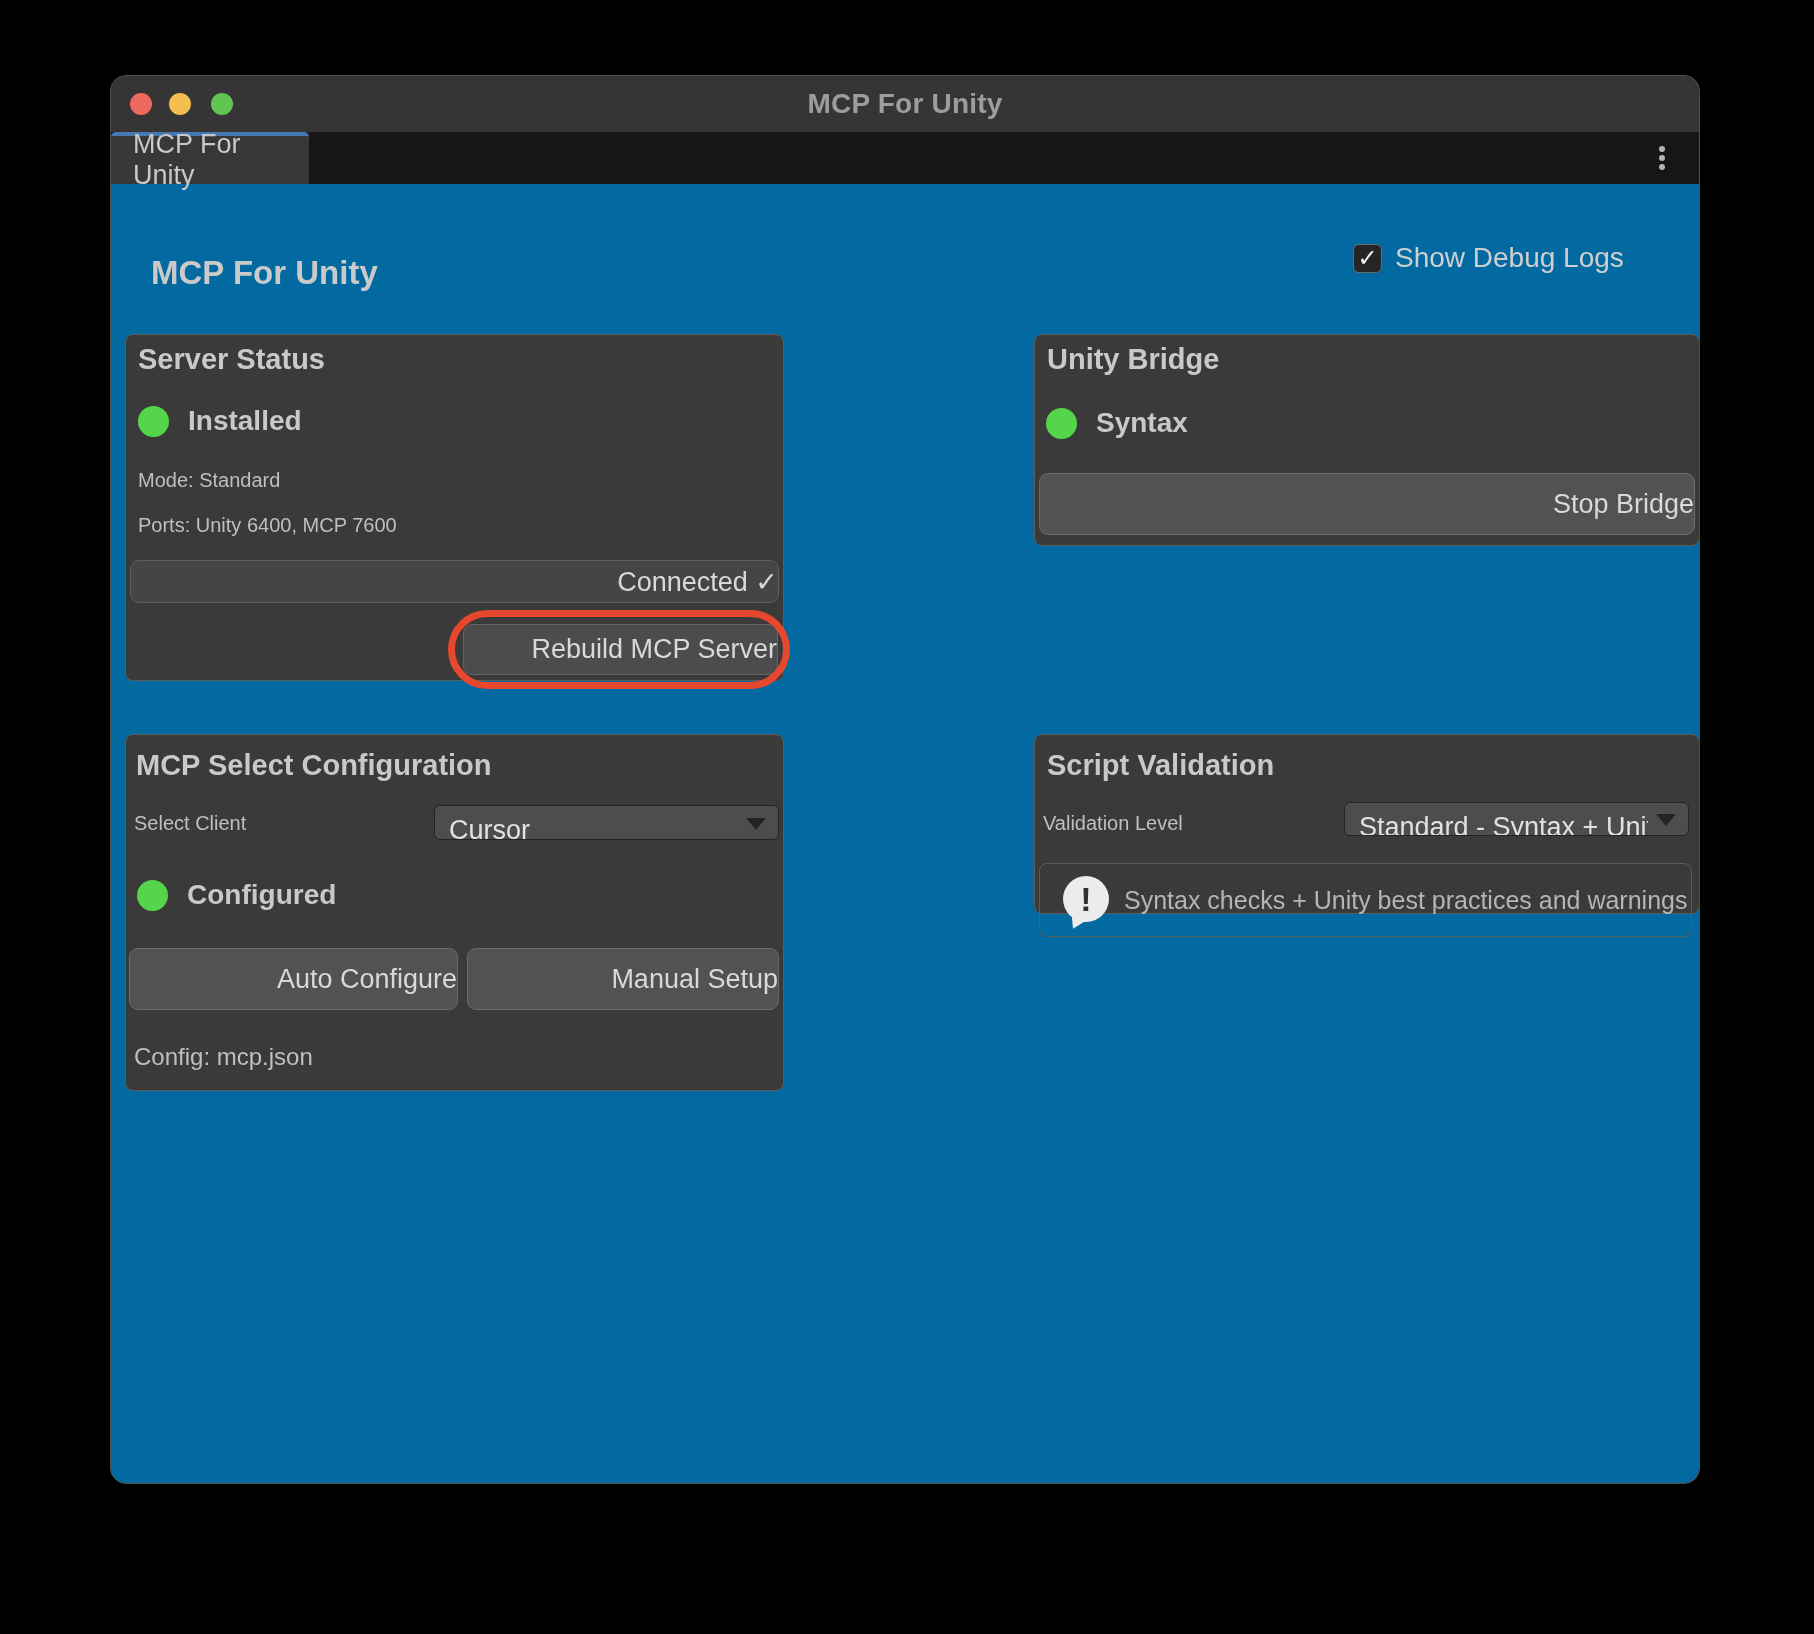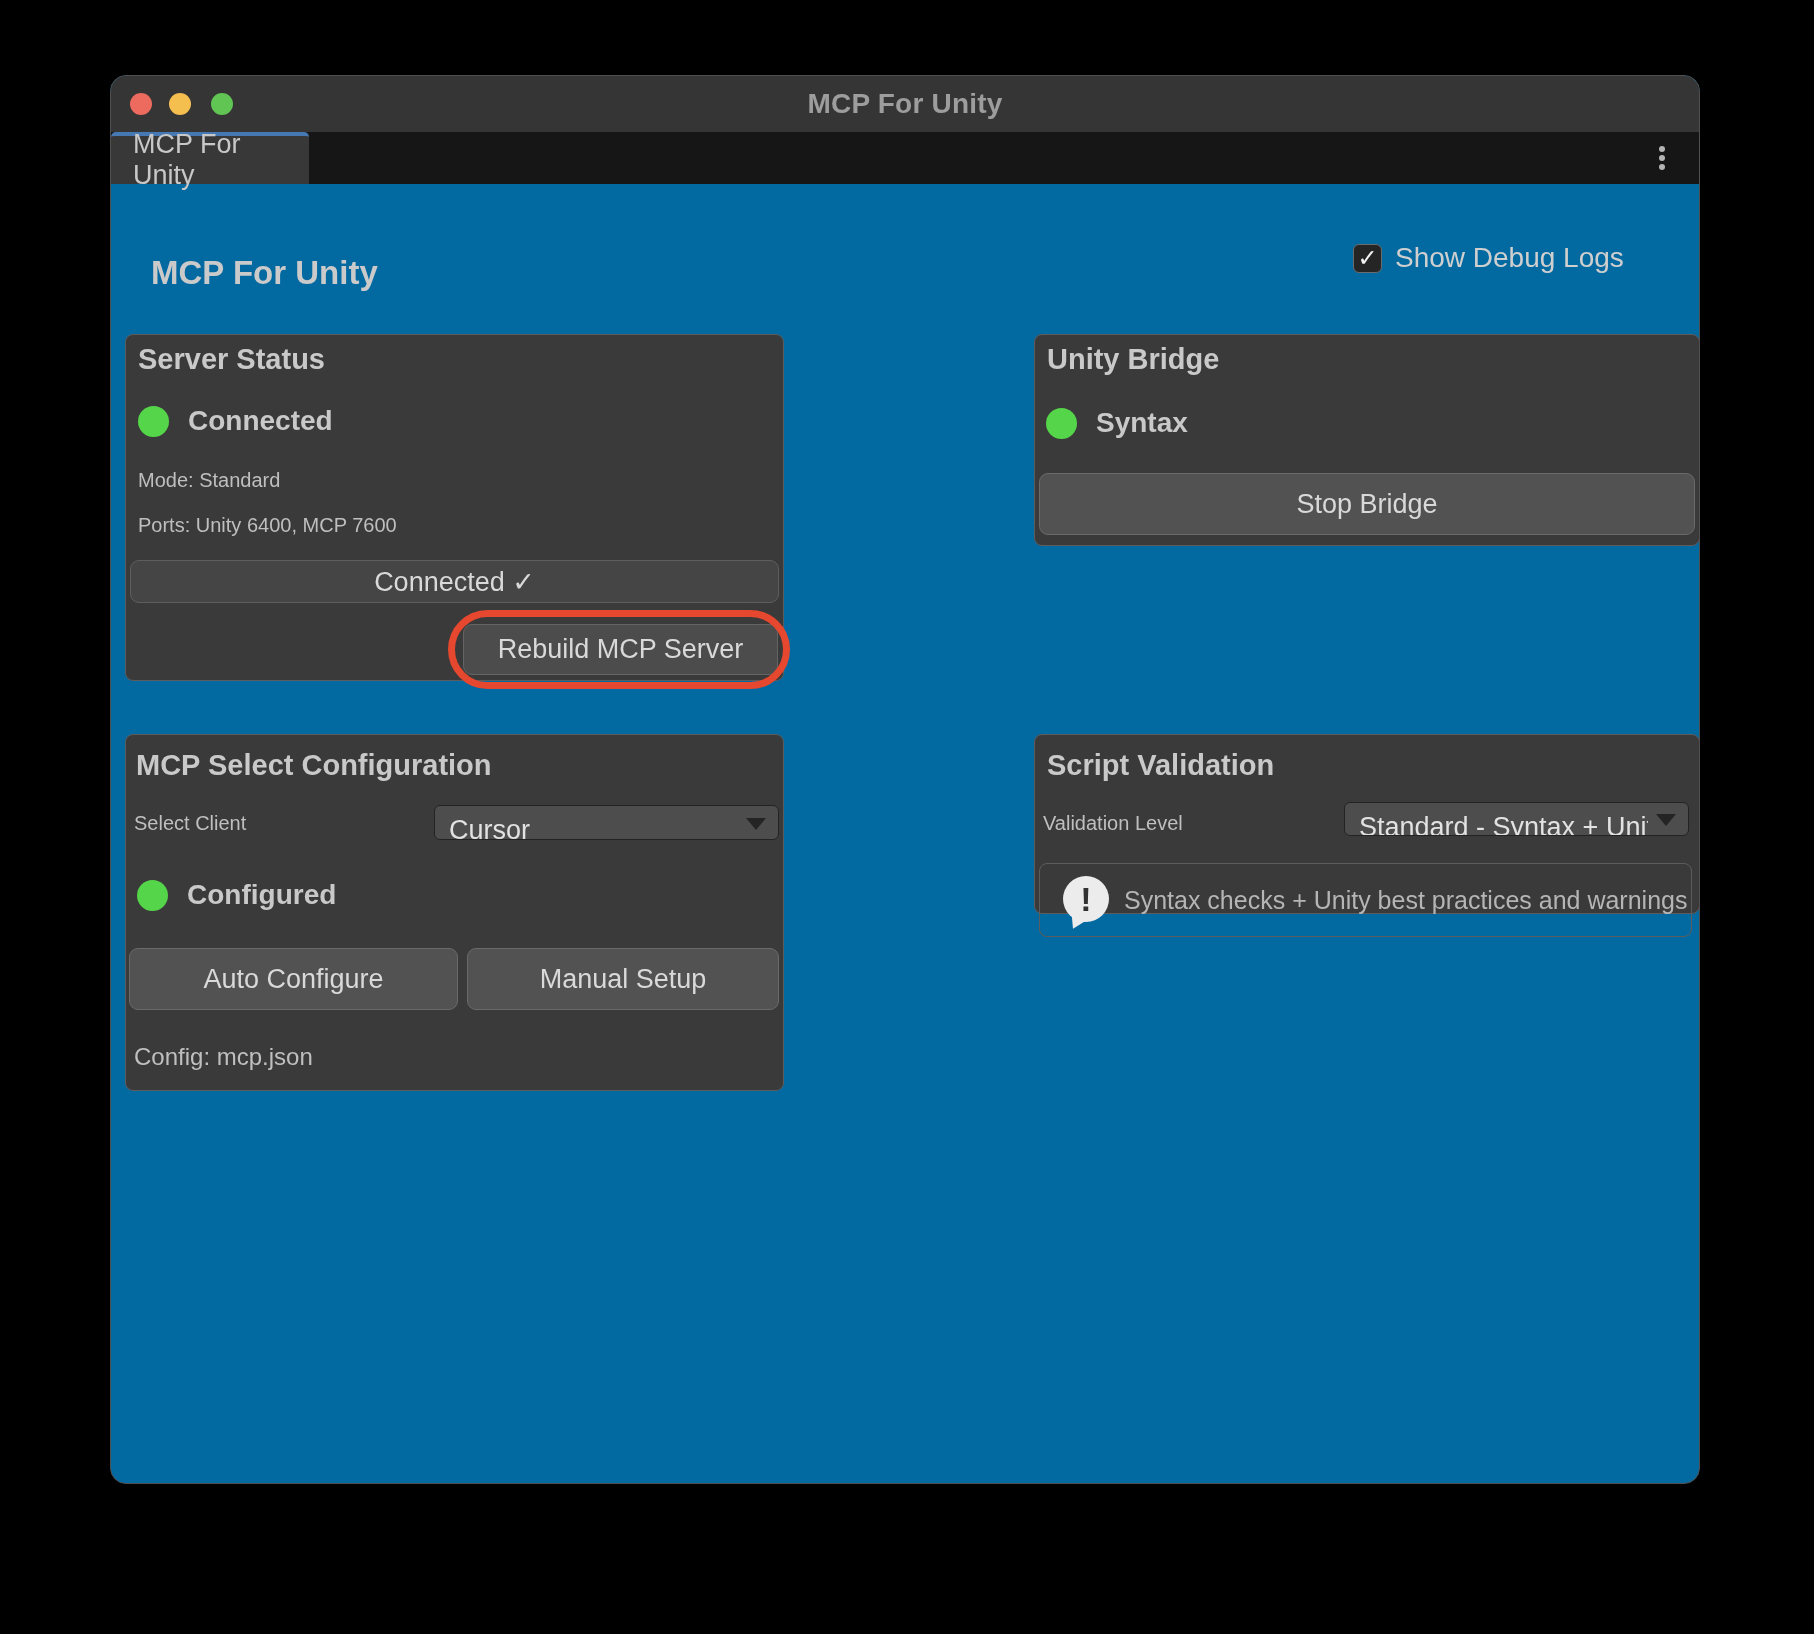--- a/index.html
+++ b/index.html
@@ -69,21 +69,21 @@
   .panel{
     position:absolute;border:1px solid #5c5c5c;border-radius:8px;background:#3a3a3a;
   }
   .panel-title{position:absolute;font-size:29px;font-weight:bold;color:#c9c9c9;}
   .status-row{position:absolute;display:flex;align-items:center;gap:19px;}
   .status-dot{width:31px;height:31px;border-radius:50%;background:var(--status-green);}
   .status-text{font-size:28px;font-weight:bold;color:#c9c9c9;}
   .body-text{position:absolute;font-size:20px;color:#bfbfbf;}
 
   .btn{
-    position:absolute;display:flex;align-items:center;justify-content:center;
+    position:absolute;display:flex;align-items:center;justify-content:flex-end;
     background:#4c4c4c;border:1px solid #646464;border-radius:9px;
     font-size:27px;color:#d9d9d9;cursor:pointer;
   }
   .btn.darker{background:#454545;border-color:#5e5e5e;}
   .btn.lighter{background:#525252;border-color:#6a6a6a;}
 
   .highlight-ring{
     position:absolute;border:7px solid var(--highlight-red);border-radius:40px;
     pointer-events:none;
   }
@@ -146,21 +146,21 @@
       <span class="checkbox">
         <span>✓</span>
       </span>
       <span class="debug-label">Show Debug Logs</span>
     </div>
 
     <div class="panel" style="left:14px;top:258px;width:659px;height:347px;overflow:visible;">
       <div class="panel-title" style="left:12px;top:8px;">Server Status</div>
       <div class="status-row" style="left:12px;top:70px;">
         <span class="status-dot"></span>
-        <span class="status-text">Connected</span>
+        <span class="status-text">Installed</span>
       </div>
       <div class="body-text" style="left:12px;top:134px;">Mode: Standard</div>
       <div class="body-text" style="left:12px;top:179px;">Ports: Unity 6400, MCP 7600</div>
       <div class="btn darker" style="left:4px;top:225px;width:649px;height:43px;">
         <span>Connected ✓</span>
       </div>
       <div class="btn" style="left:337px;top:289px;width:315px;height:51px;">
         <span>Rebuild MCP Server</span>
       </div>
       <div class="highlight-ring" style="left:322px;top:275px;width:342px;height:79px;"></div>

